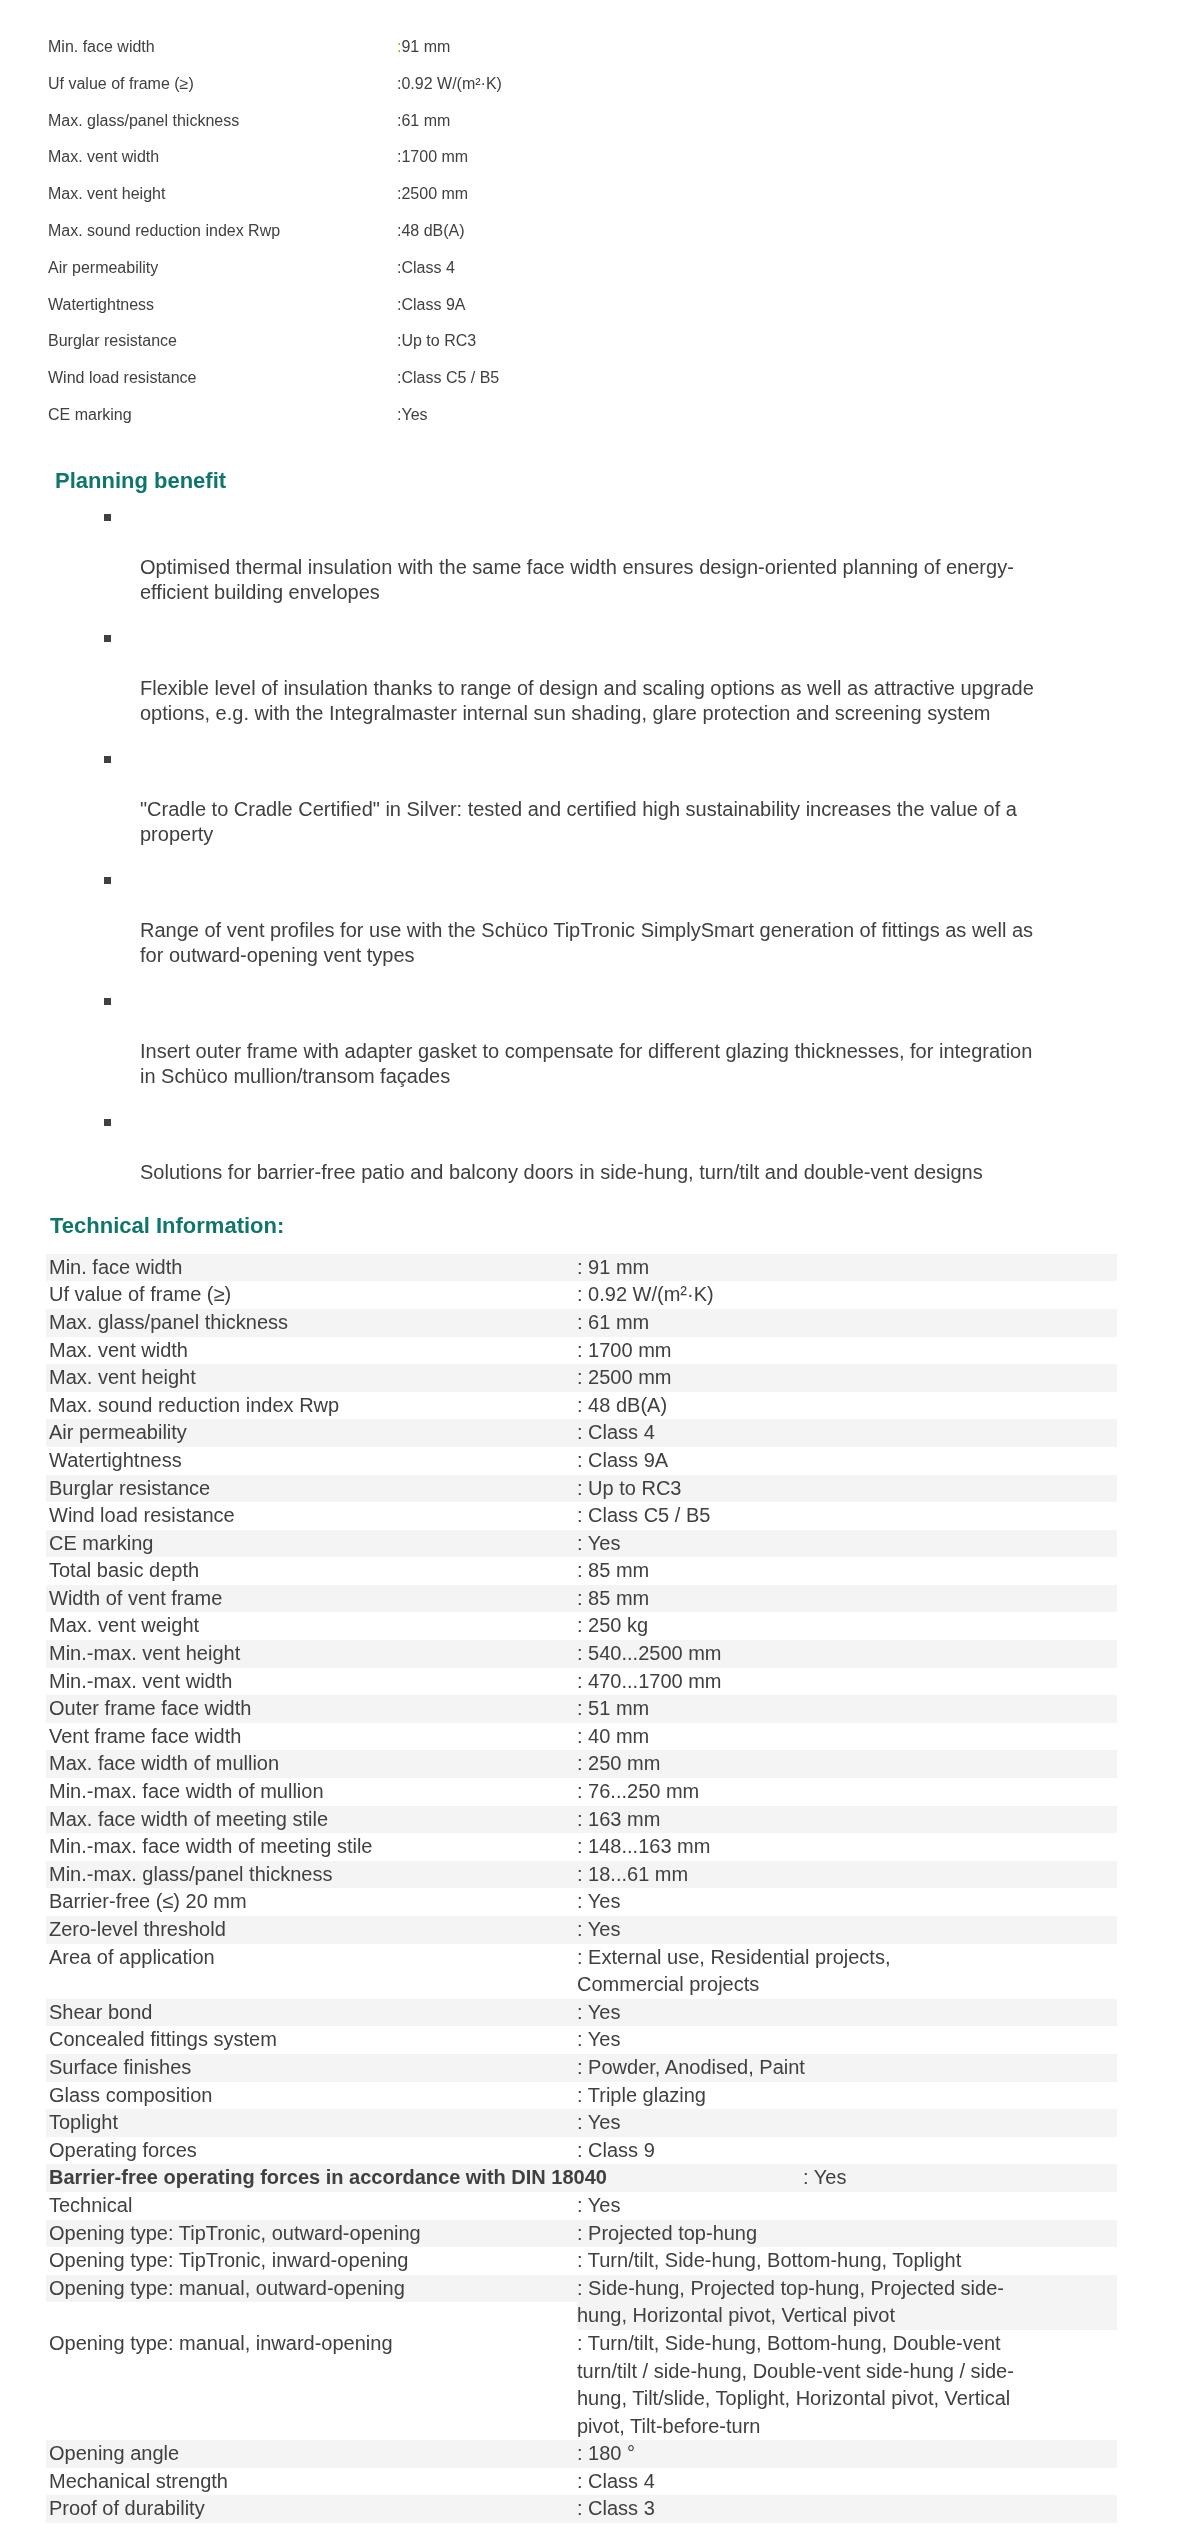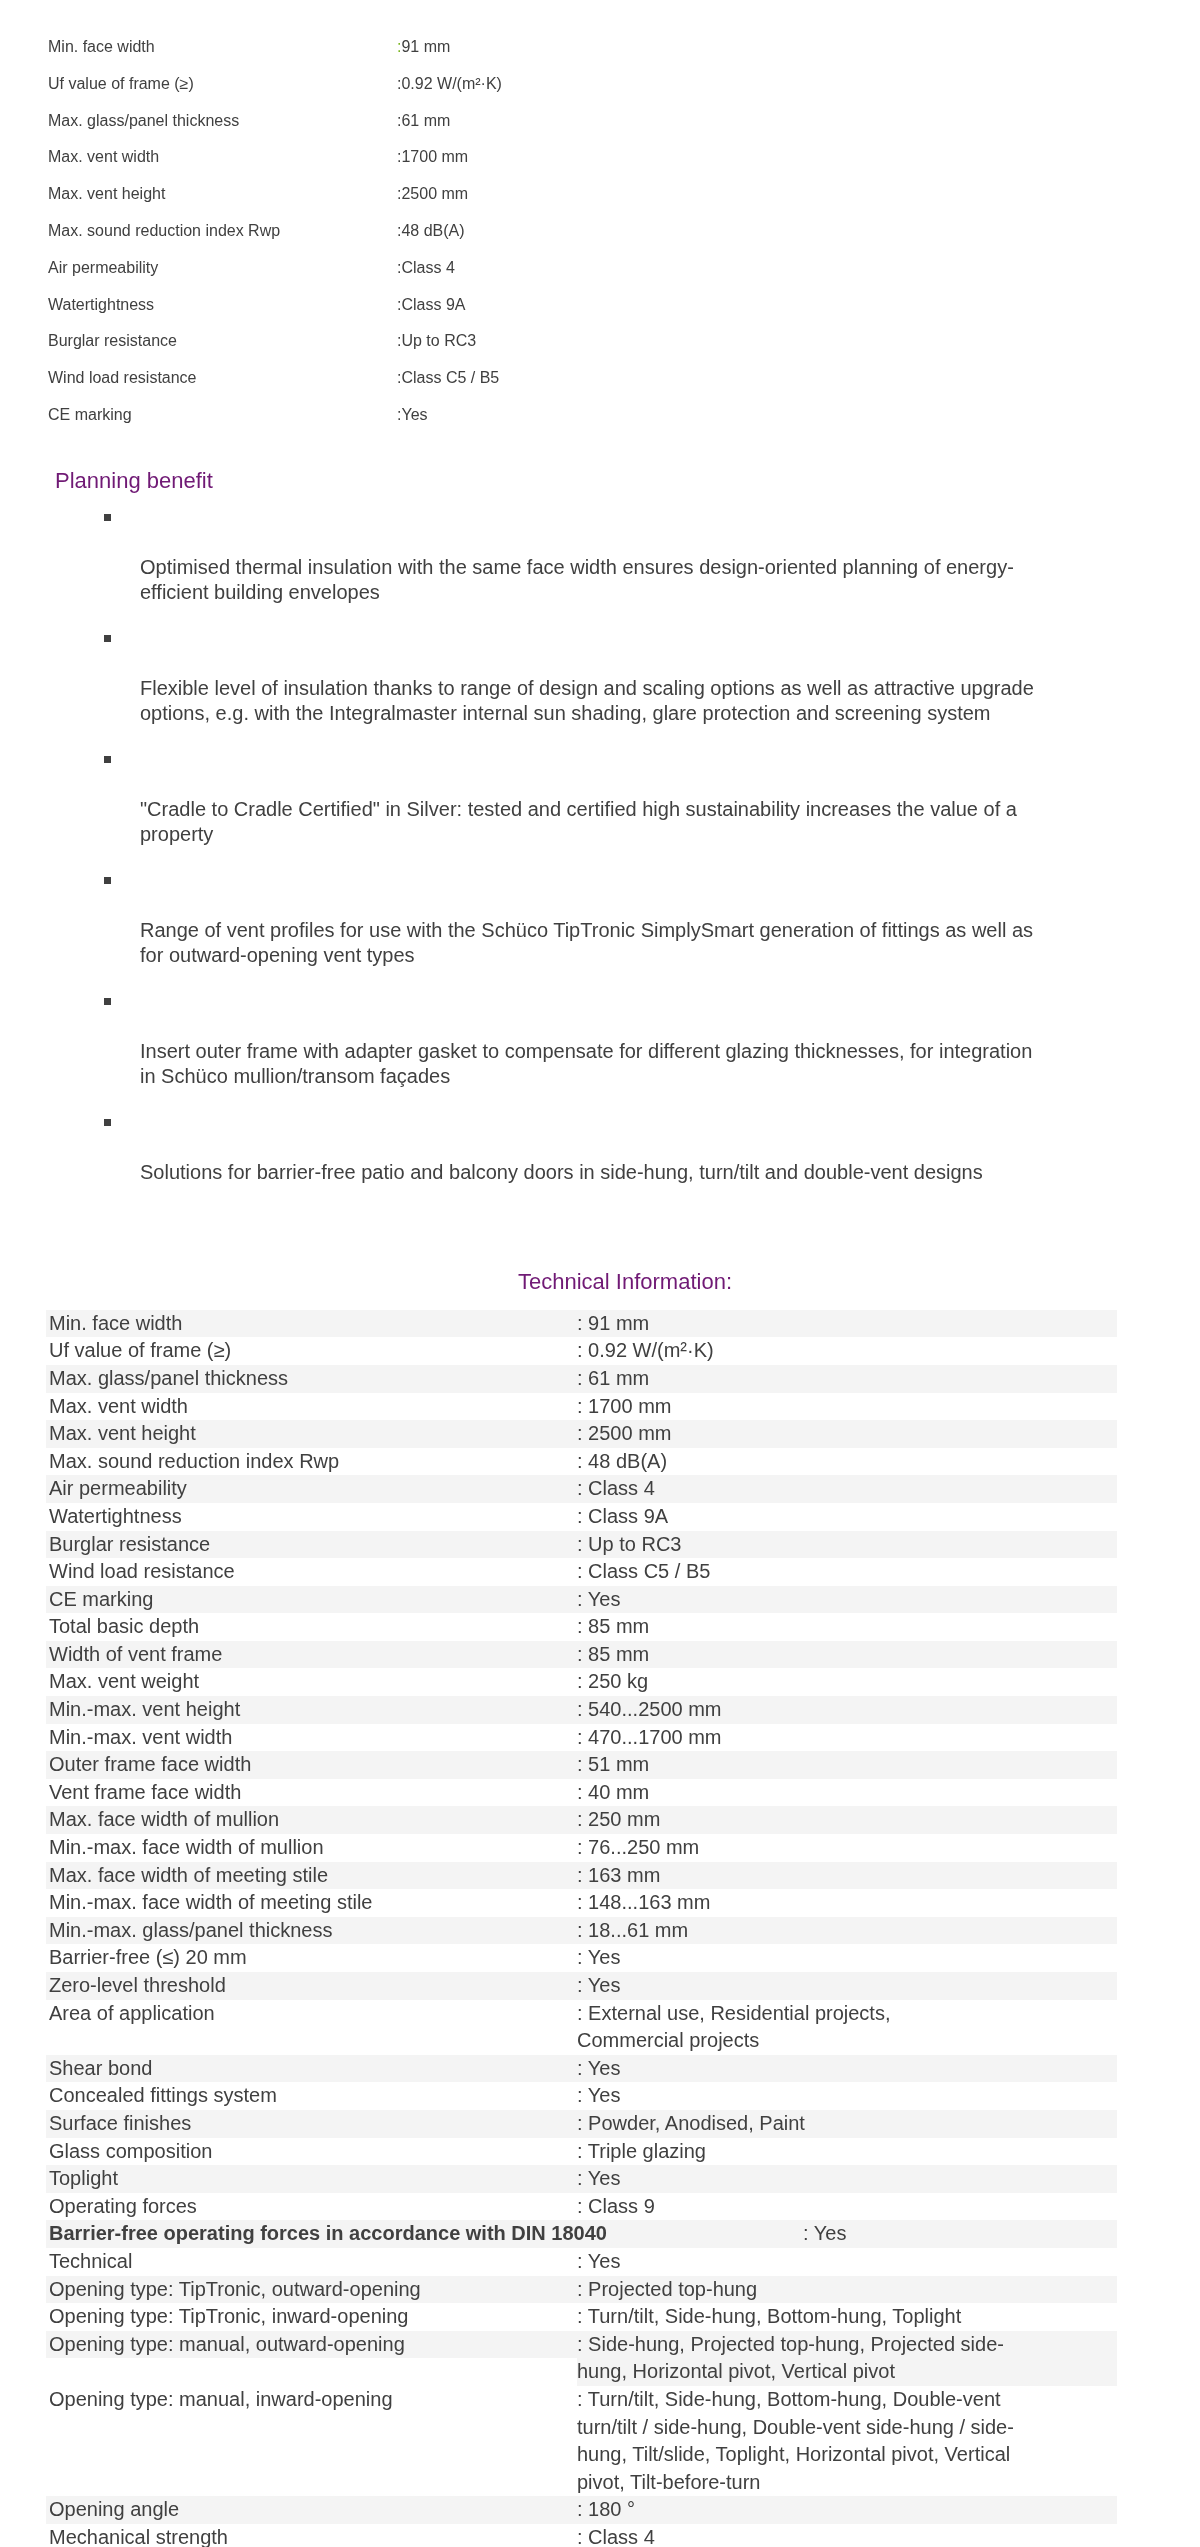--- a/index.html
+++ b/index.html
@@ -8,23 +8,23 @@
     font-family:"Liberation Sans", sans-serif;color:#404040;
   }
   
   .top-specs{margin:29px 0 0 48px;}
   .top-row{display:flex;font-size:16px;line-height:36.8px;}
   .top-row .tlabel{width:349px;flex:none;}
   .top-row .tval{flex:1;}
   .top-row .vtext{}
   .colon-green{color:#7AB51D;}
   
-  .section-heading{font-size:22px;font-weight:normal;line-height:26px;color:#701a75;}
+  .section-heading{font-size:22px;font-weight:bold;line-height:26px;color:#0f766e;}
   .planning-heading{margin:34px 0 0 55px;}
-  .tech-heading{margin:84px 0 0 50px;text-align:center;}
+  .tech-heading{margin:28px 0 0 50px;}
   
   .bullets{margin:11px 0 0 10px;}
   .bullet-item{
     position:relative;margin:0 60px 21px 130px;
     font-size:20px;line-height:25px;white-space:pre-line;
   }
   .bullet-square{
     position:absolute;left:-36px;top:9px;width:7px;height:7px;background:#404040;
   }
   

